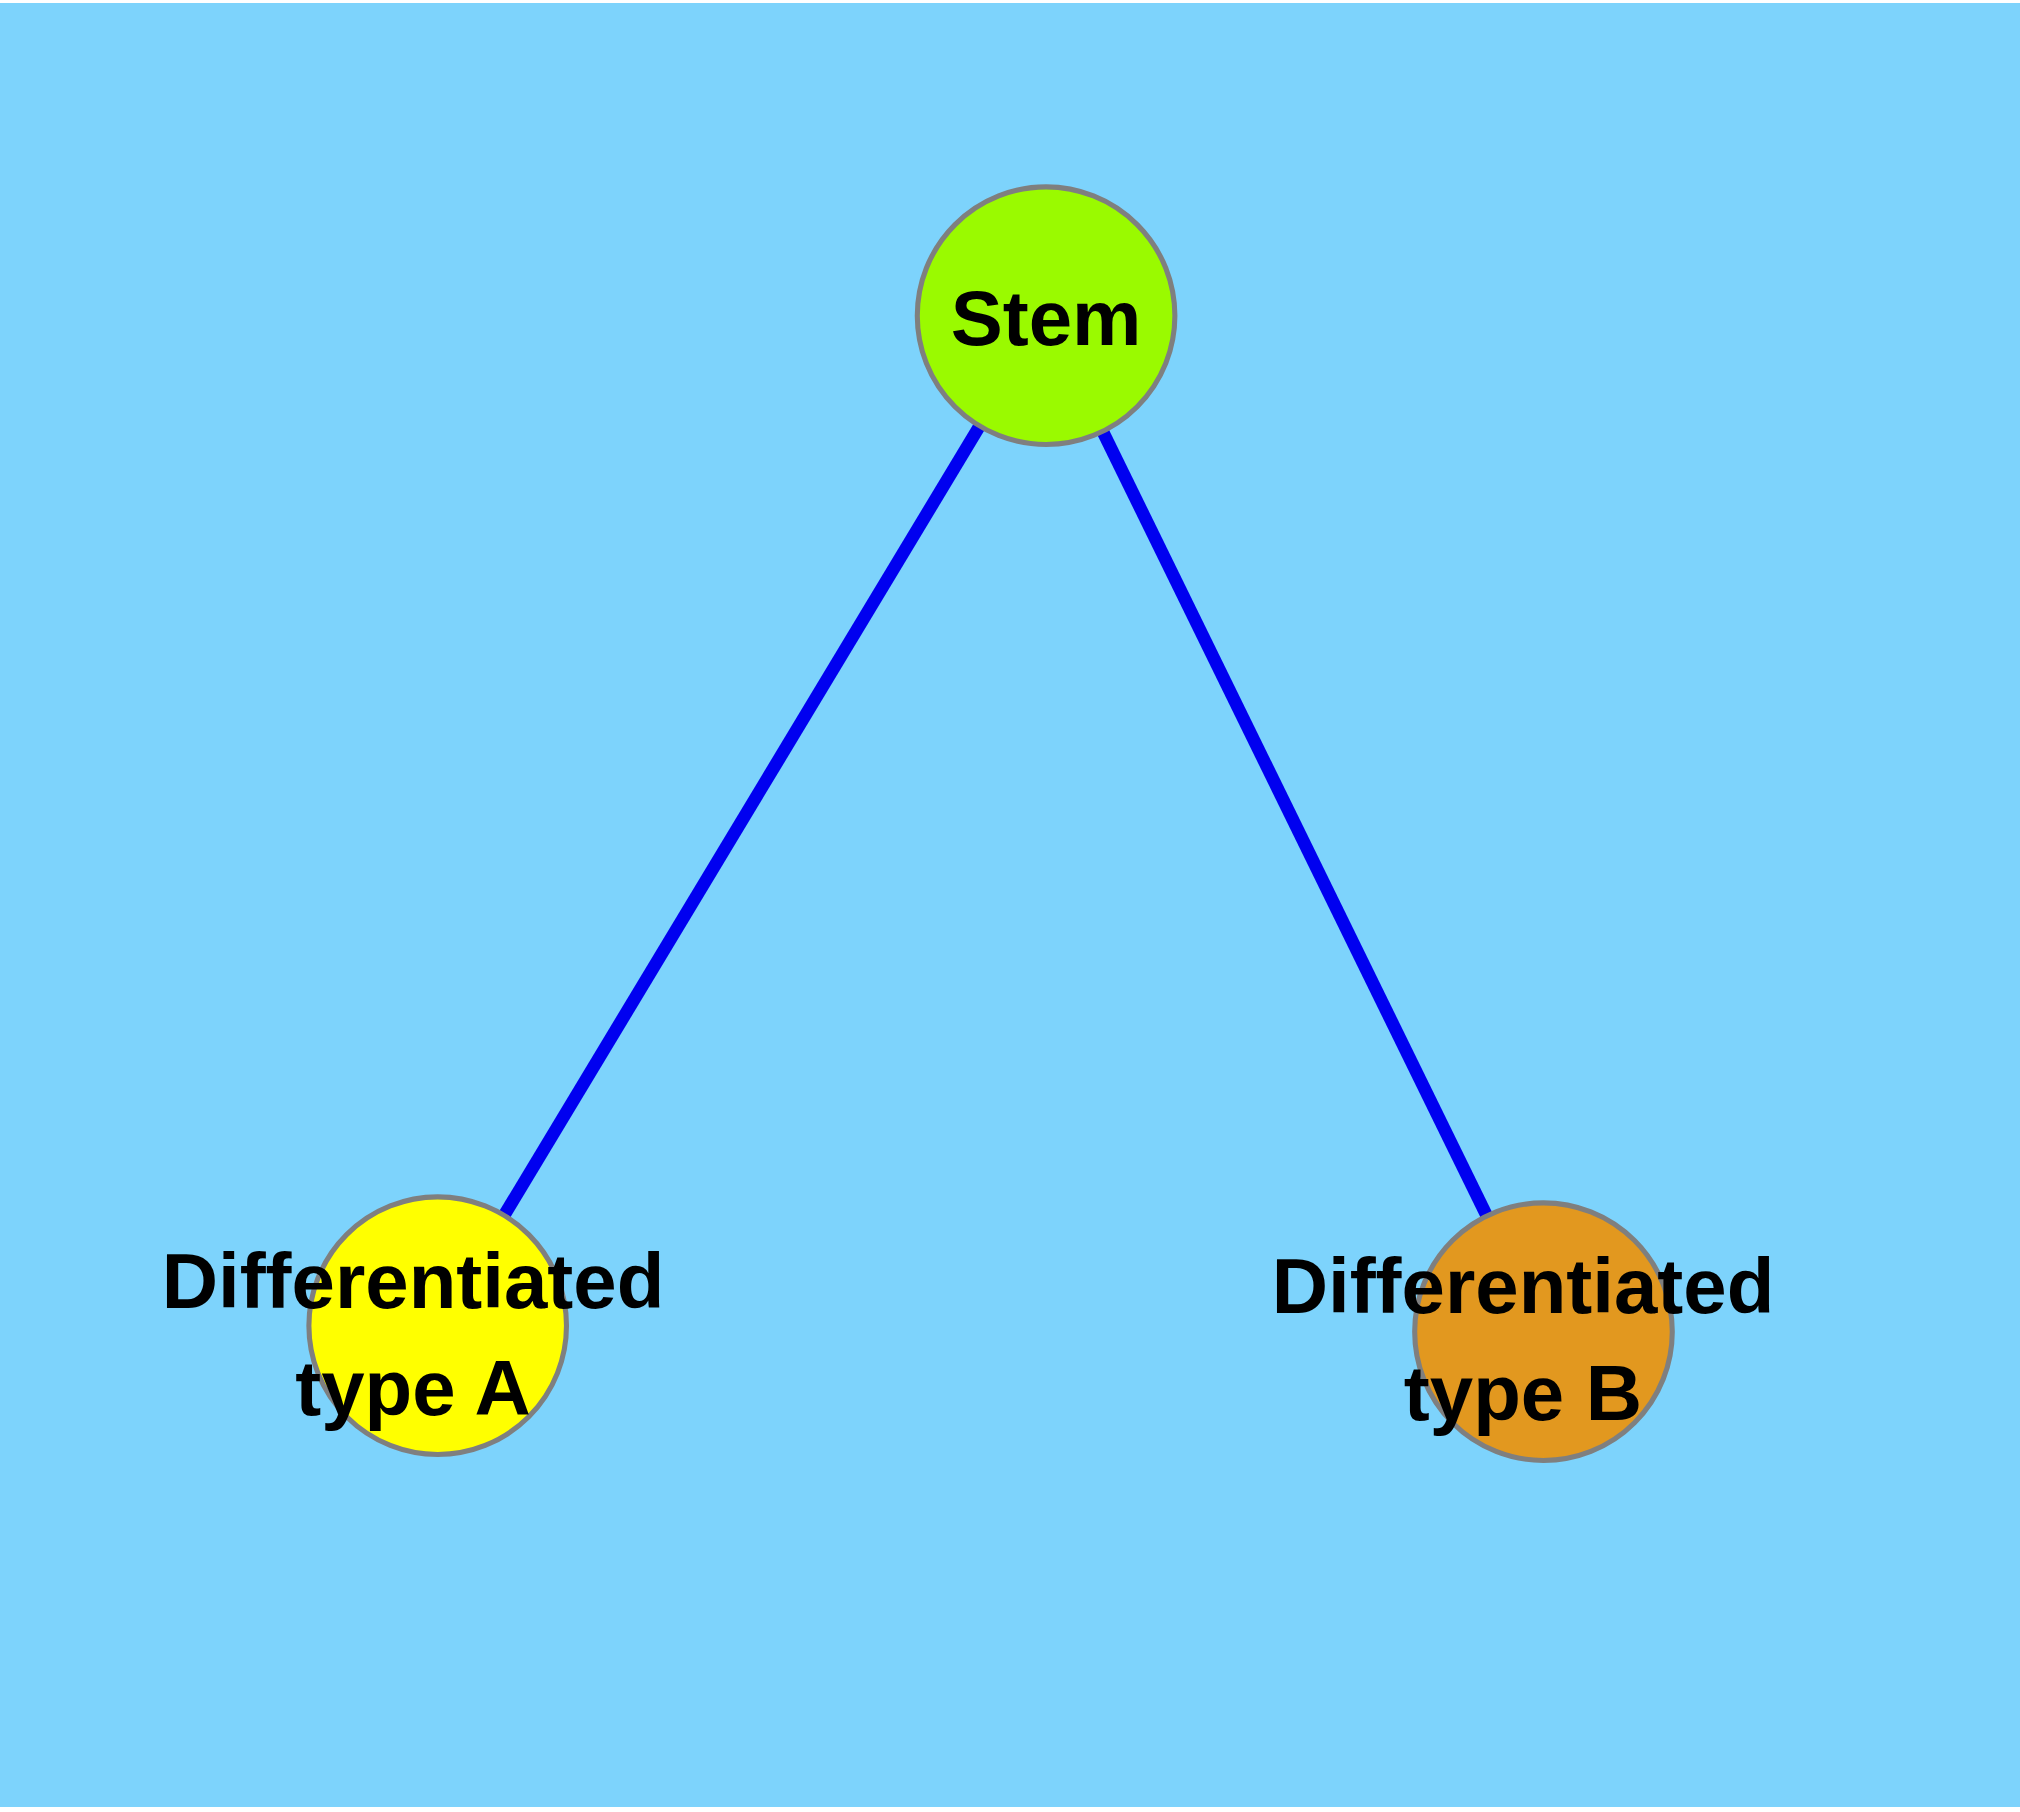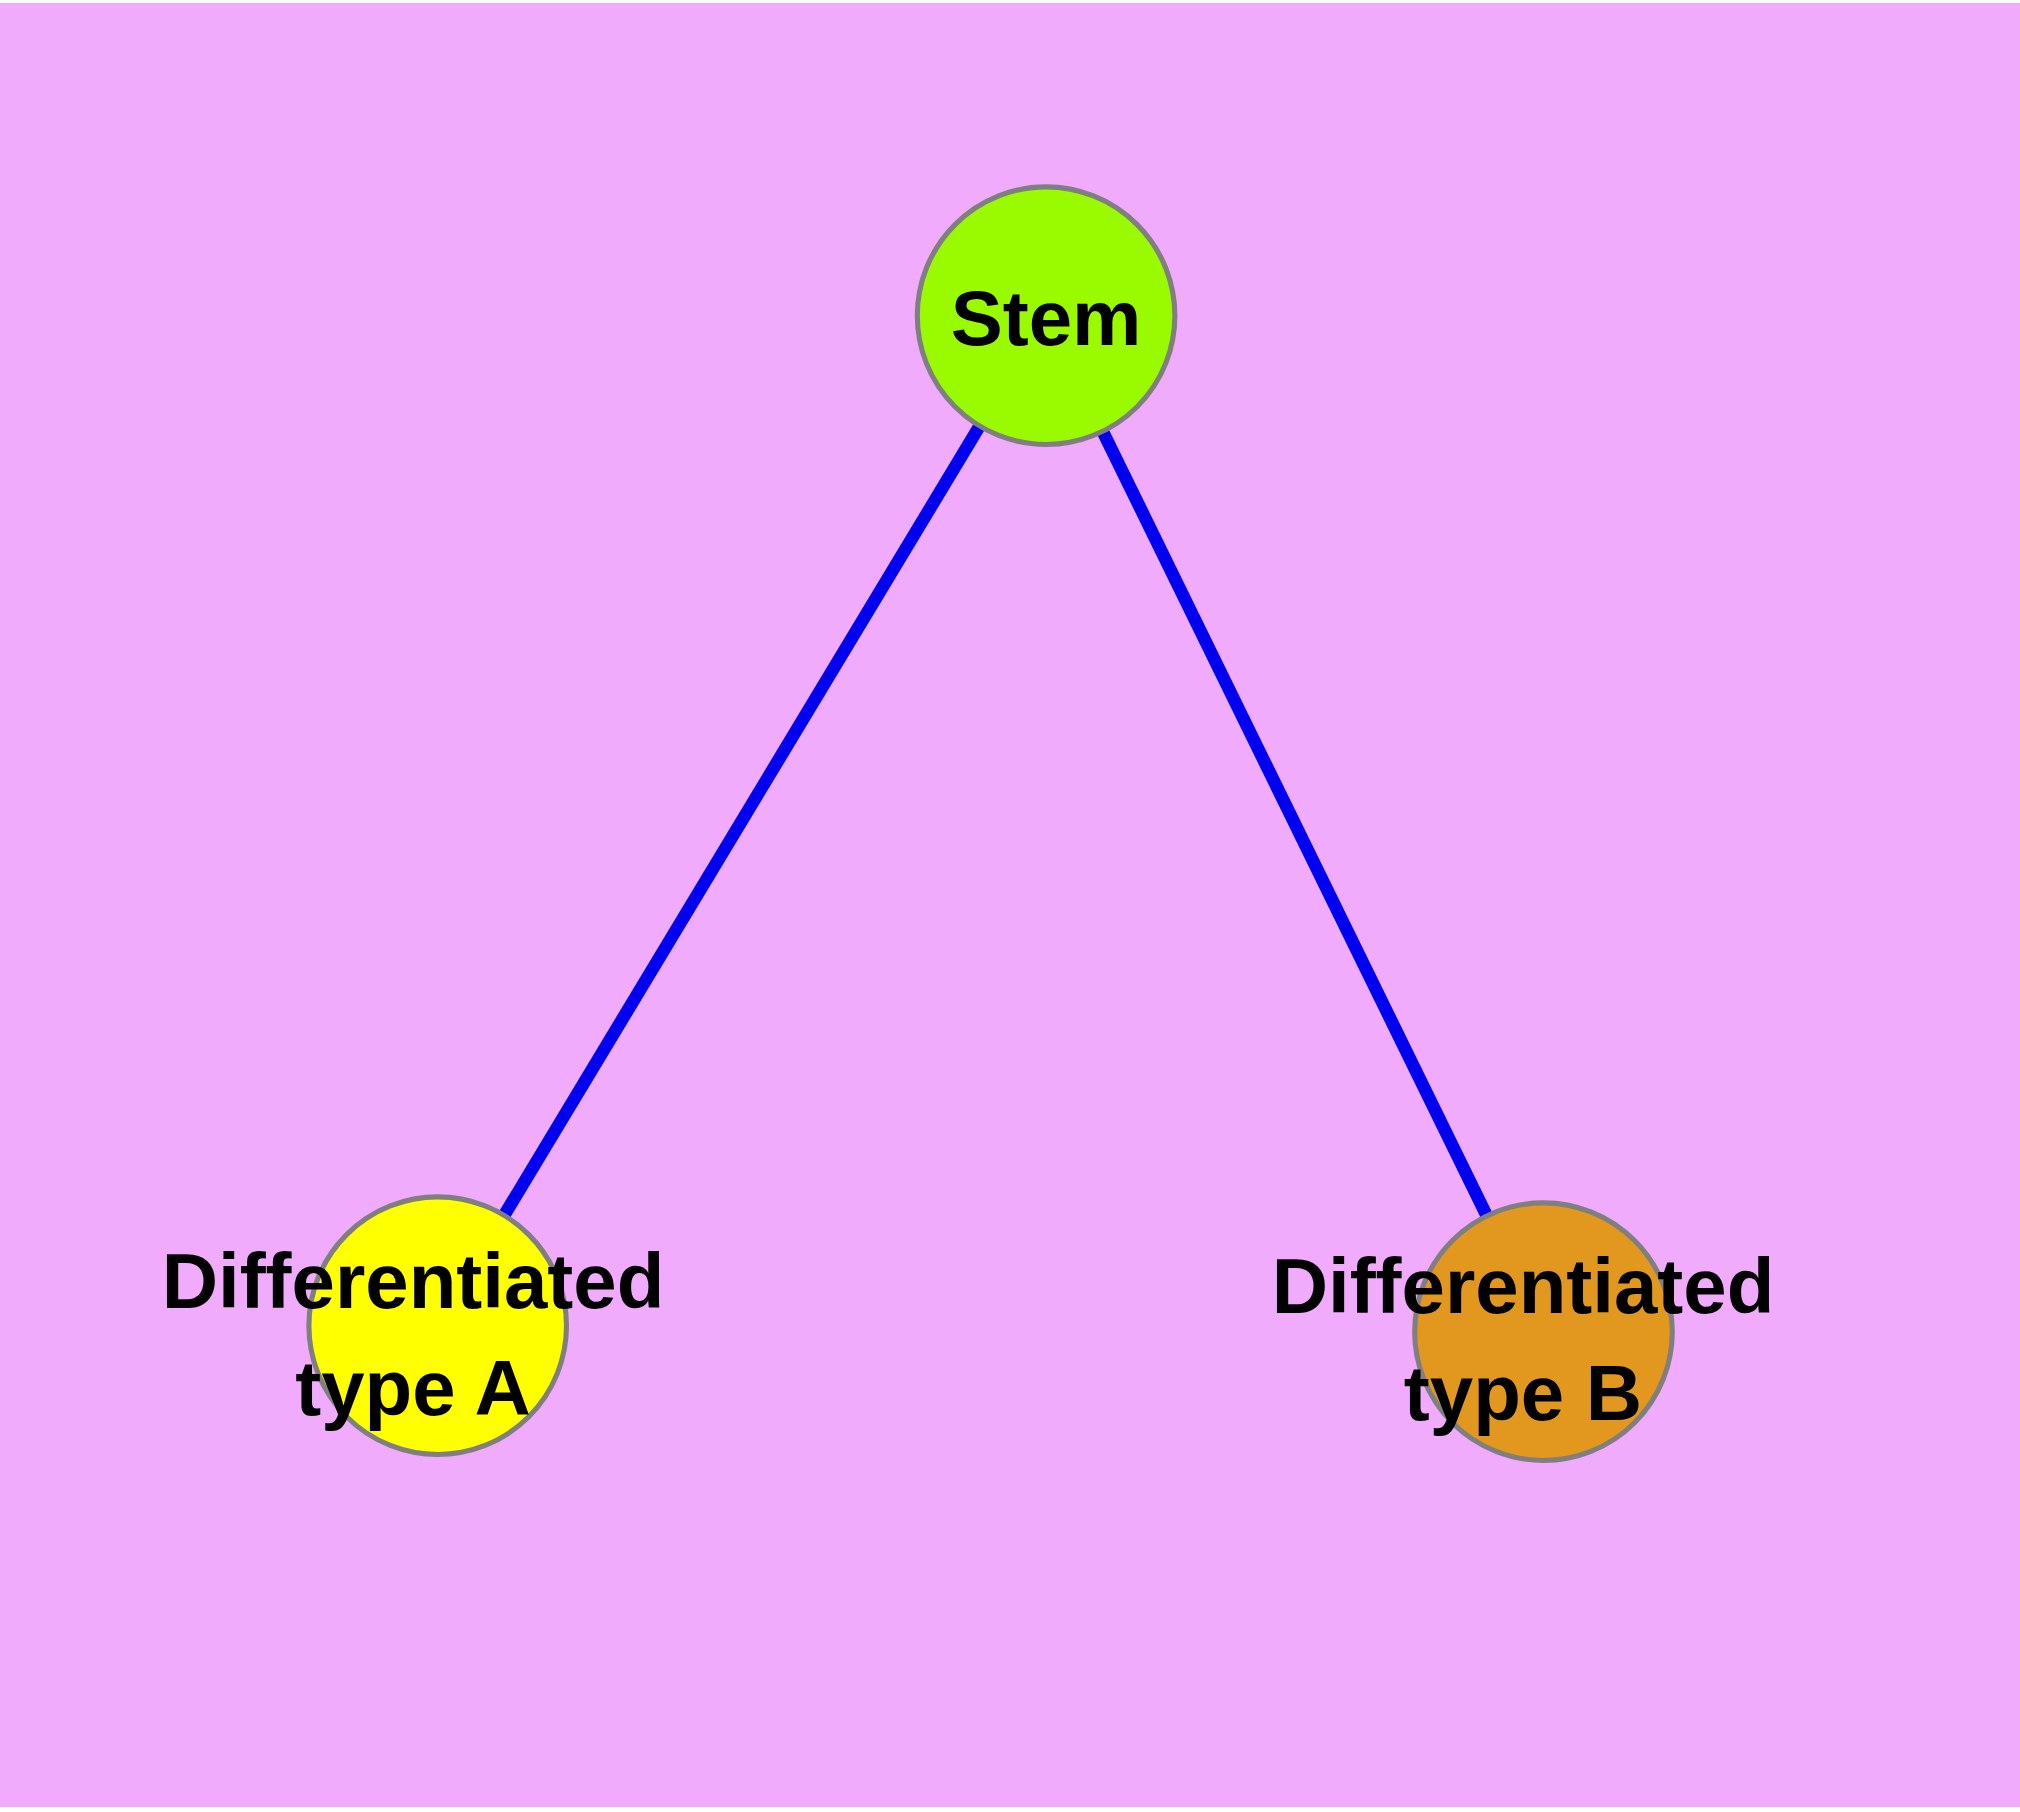--- a/index.html
+++ b/index.html
@@ -38,21 +38,21 @@
     white-space: pre-line;
     color: #000000;
   }
   .label-stem { left: 1046px; top: 315px; }
   .label-a    { left: 413px;  top: 1332px; }
   .label-b    { left: 1523px; top: 1337px; }
 </style>
 </head>
 <body style="background: rgb(255, 255, 255);">
 
-<div class="canvas" style="background: #f0abfc;">
+<div class="canvas" style="background: #7dd3fc;">
   <svg class="graph-svg" viewBox="0 0 2384 2129">
     <line class="edge" x1="1234" y1="369" x2="516" y2="1561" stroke="#0000F0"></line>
     <line class="edge" x1="1234" y1="369" x2="1821" y2="1568" stroke="#0000F0"></line>
 
     <circle class="node" cx="1234" cy="369" r="152" fill="#9AFA00" stroke="#7F7F7F"></circle>
     <circle class="node" cx="516" cy="1561" r="152" fill="#FFFF00" stroke="#7F7F7F"></circle>
     <circle class="node" cx="1821" cy="1568" r="152" fill="#E2981F" stroke="#7F7F7F"></circle>
   </svg>
 
   <div class="label label-stem" style="color: rgb(0, 0, 0);">Stem</div>

